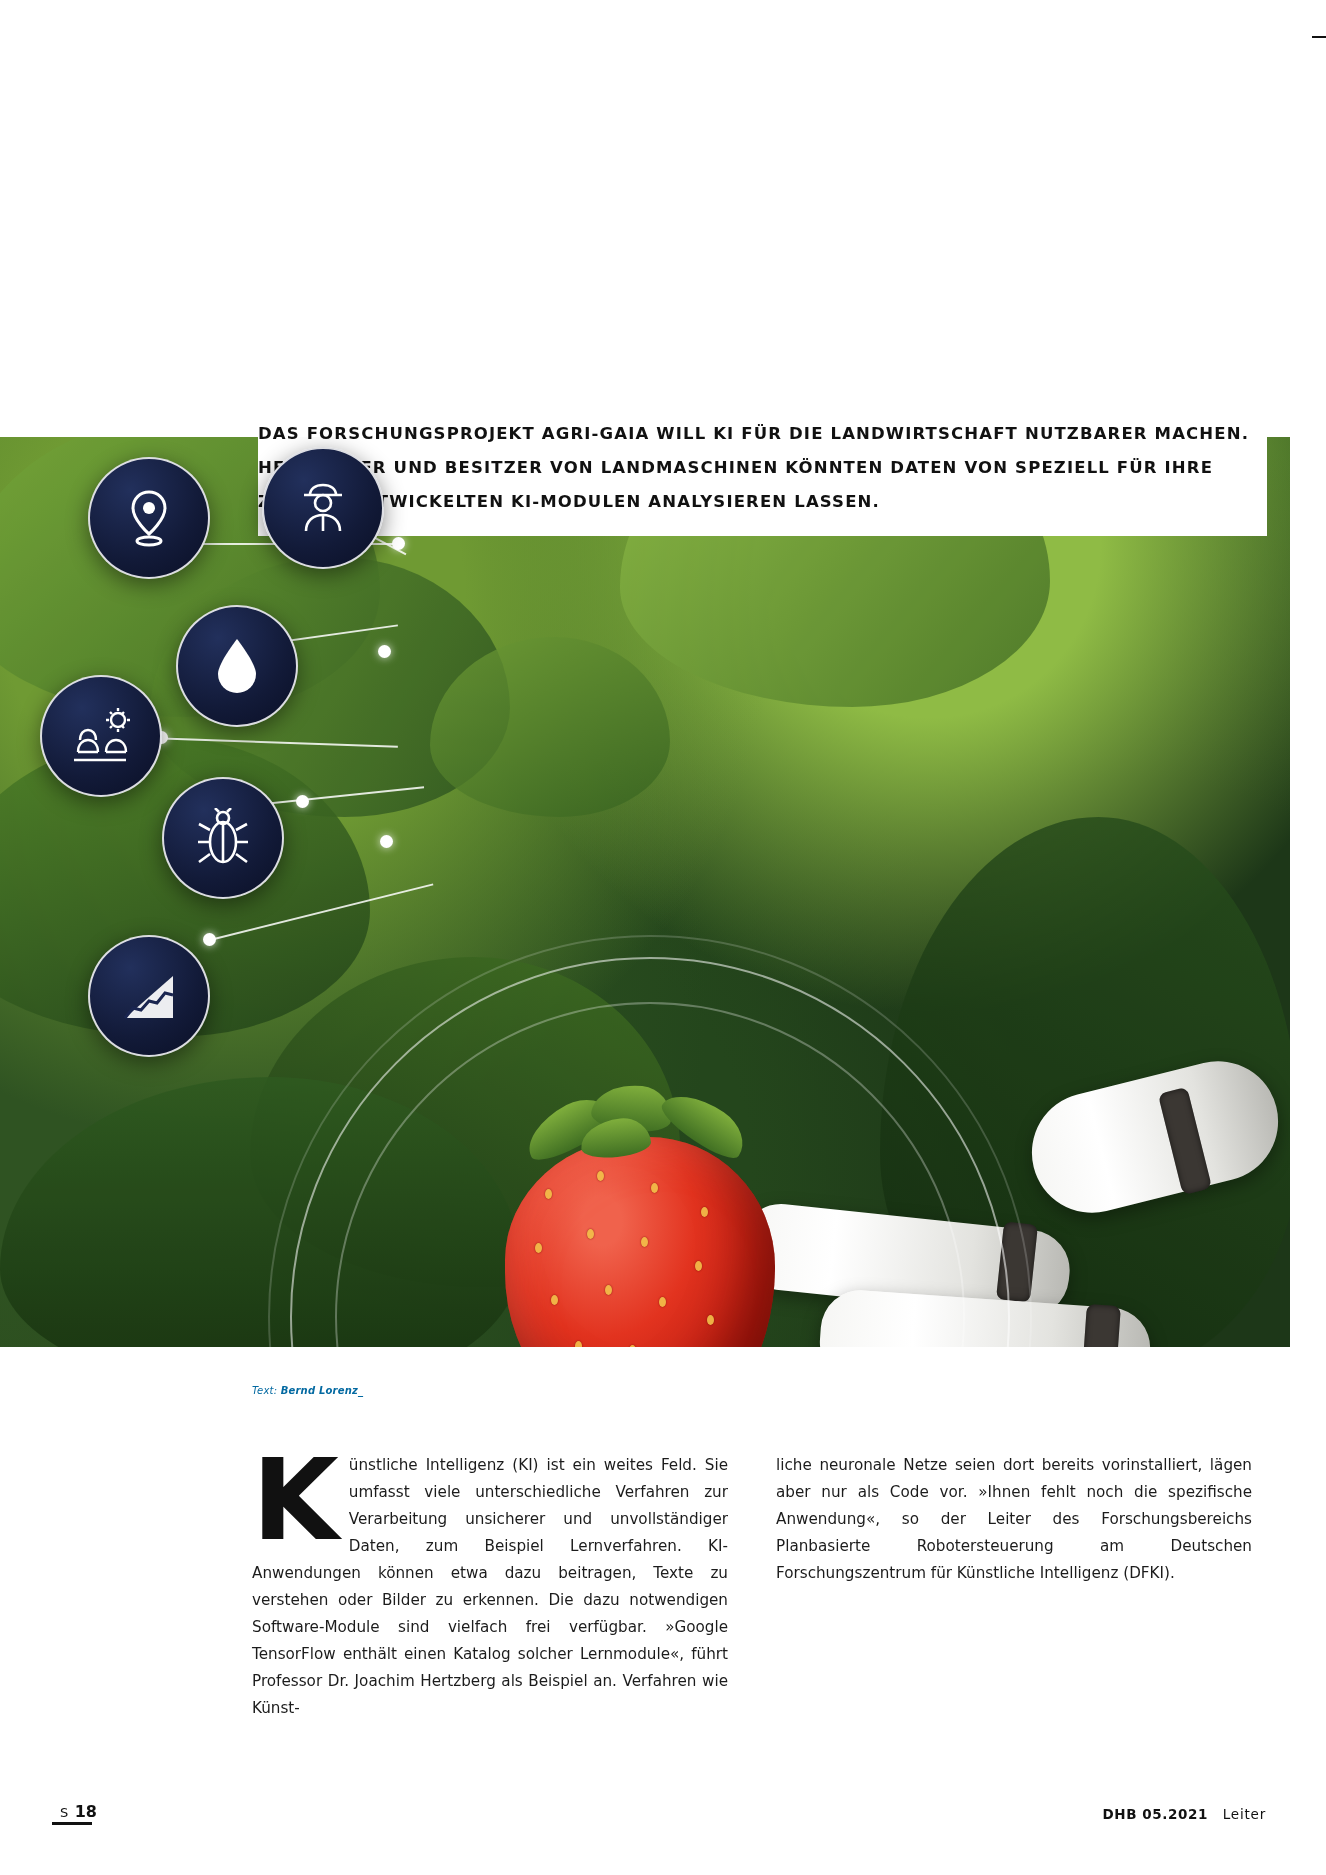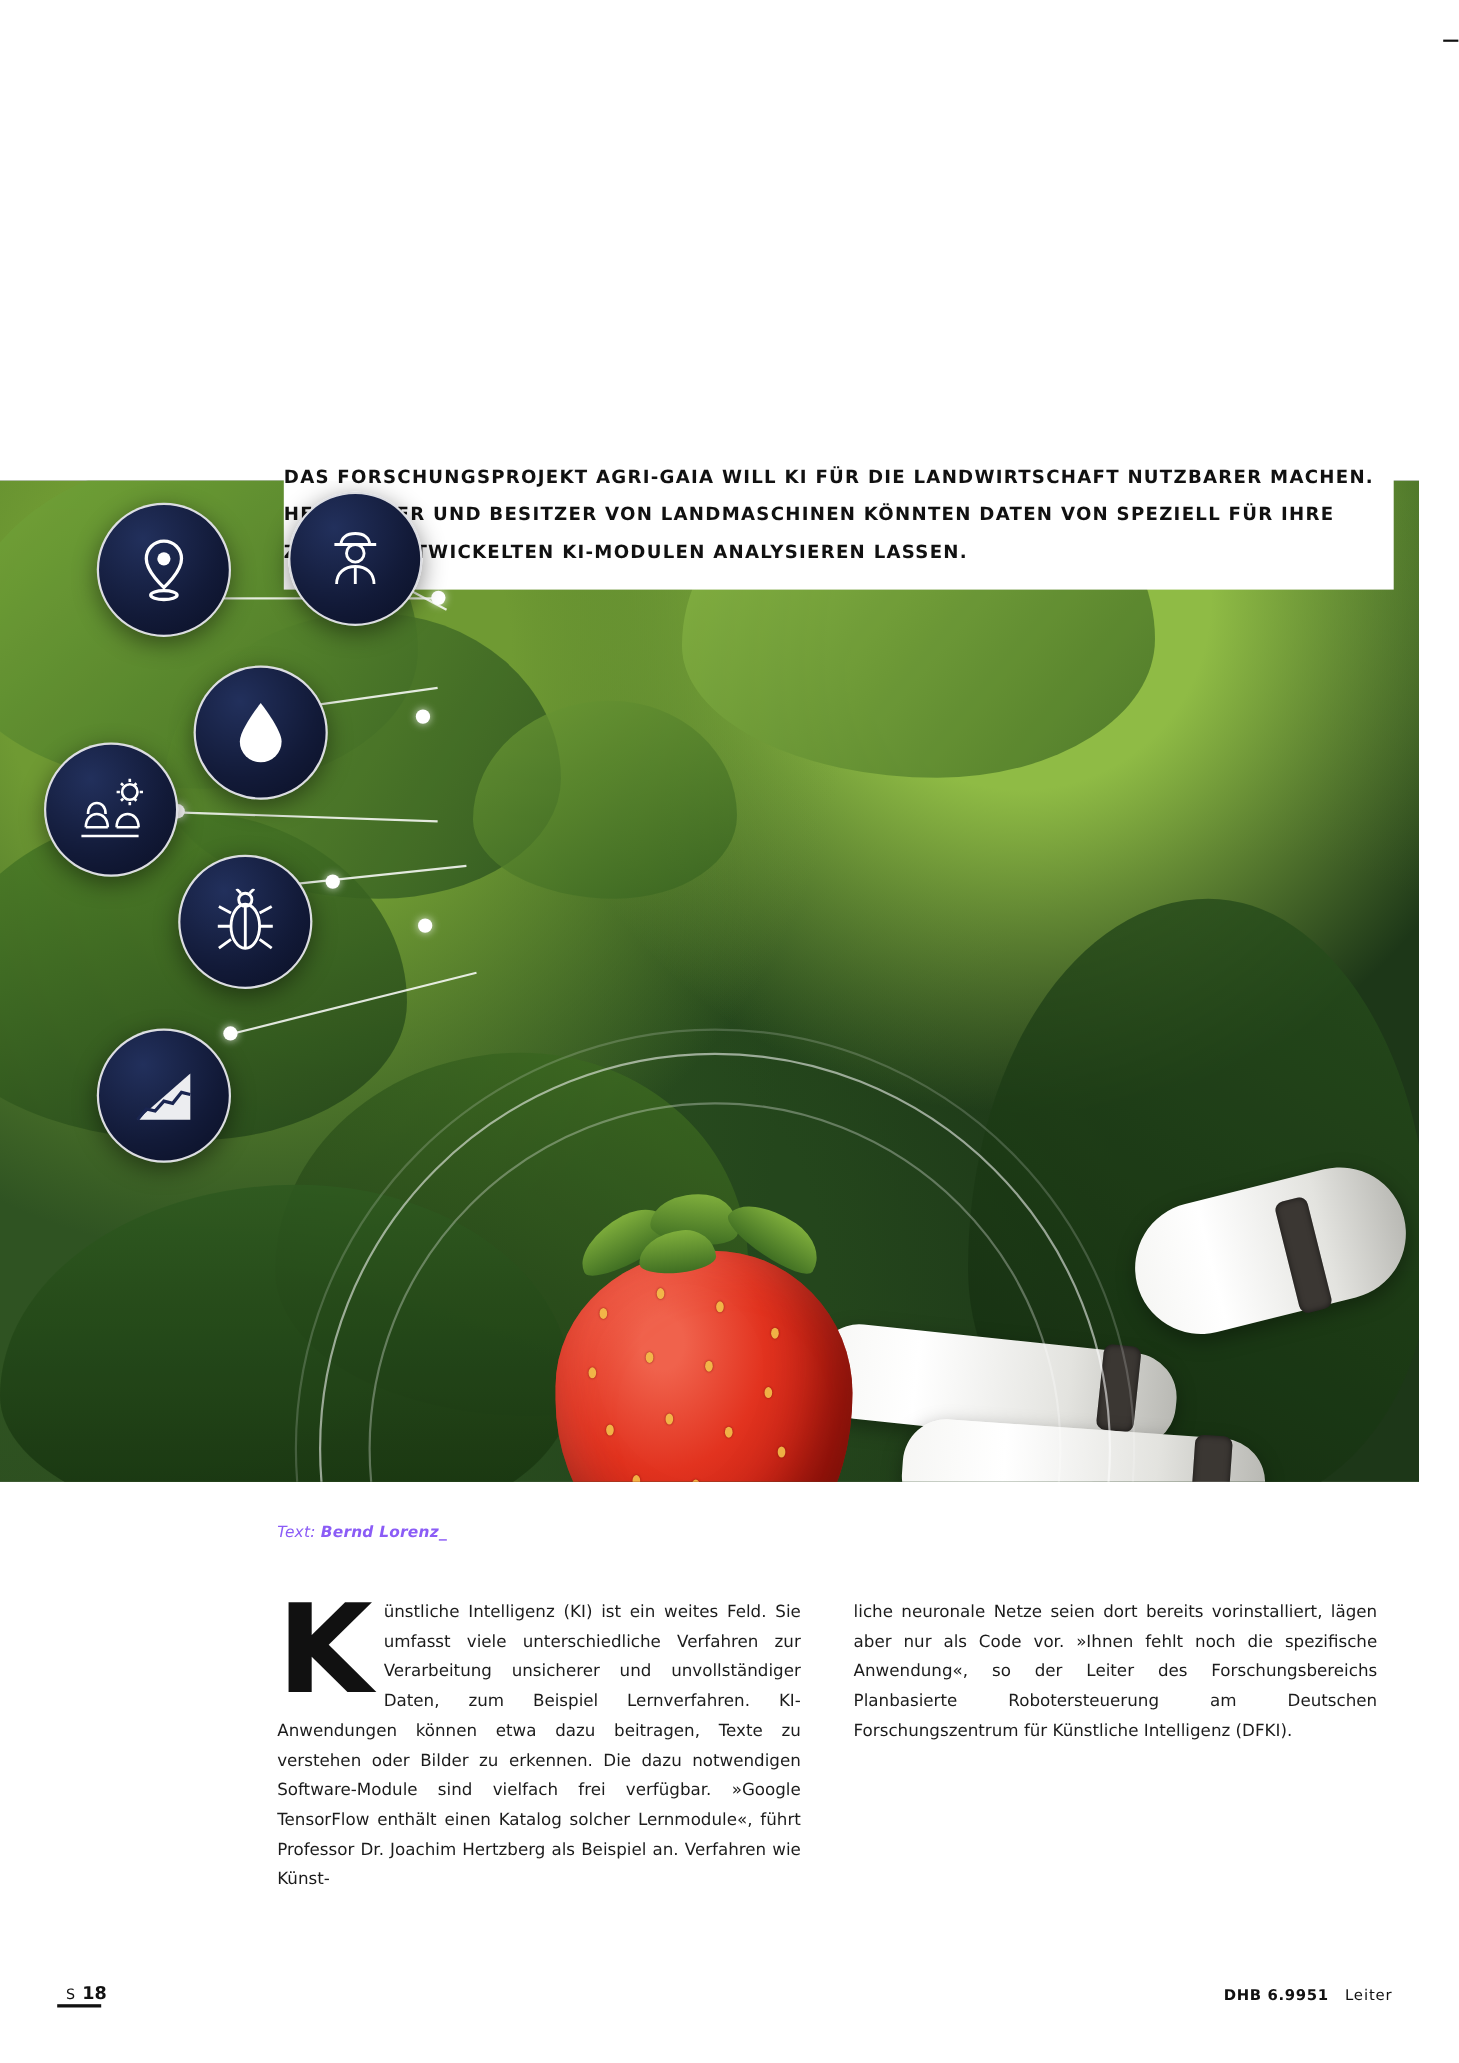--- a/index.html
+++ b/index.html
@@ -186,23 +186,23 @@
     z-index: 9;
   }
   .icon-bubble svg { display: block; }
 
   
   .byline {
     position: absolute;
     left: 252px;
     top: 1385px;
     font-family: "DejaVu Sans", sans-serif;
-    font-size: 14px;
+    font-size: 10px;
     font-style: italic;
-    color: #8b5cf6;
+    color: #0369a1;
     letter-spacing: .2px;
   }
   .byline b { font-weight: 700; }
 
   
   .cols {
     position: absolute;
     left: 252px;
     top: 1452px;
     width: 1000px;
@@ -417,17 +417,17 @@
       <p>liche neuronale Netze seien dort bereits vorinstalliert, lägen aber nur als Code vor. »Ihnen fehlt noch die spezifische Anwendung«, so der Leiter des Forschungsbereichs Planbasierte Robotersteuerung am Deutschen Forschungszentrum für Künstliche Intelligenz (DFKI).</p>
     </div>
   </div>
 
   <div class="footer-rule"></div>
   <div class="folio">
     <span class="s">S</span>
     <span class="num">18</span>
   </div>
   <div class="footer-right">
-    <b>DHB 6.9951</b>
+    <b>DHB 05.2021</b>
     &nbsp;&nbsp;<span class="sect">Leiter</span>
   </div>
 
 </div>
 
 </body></html>

